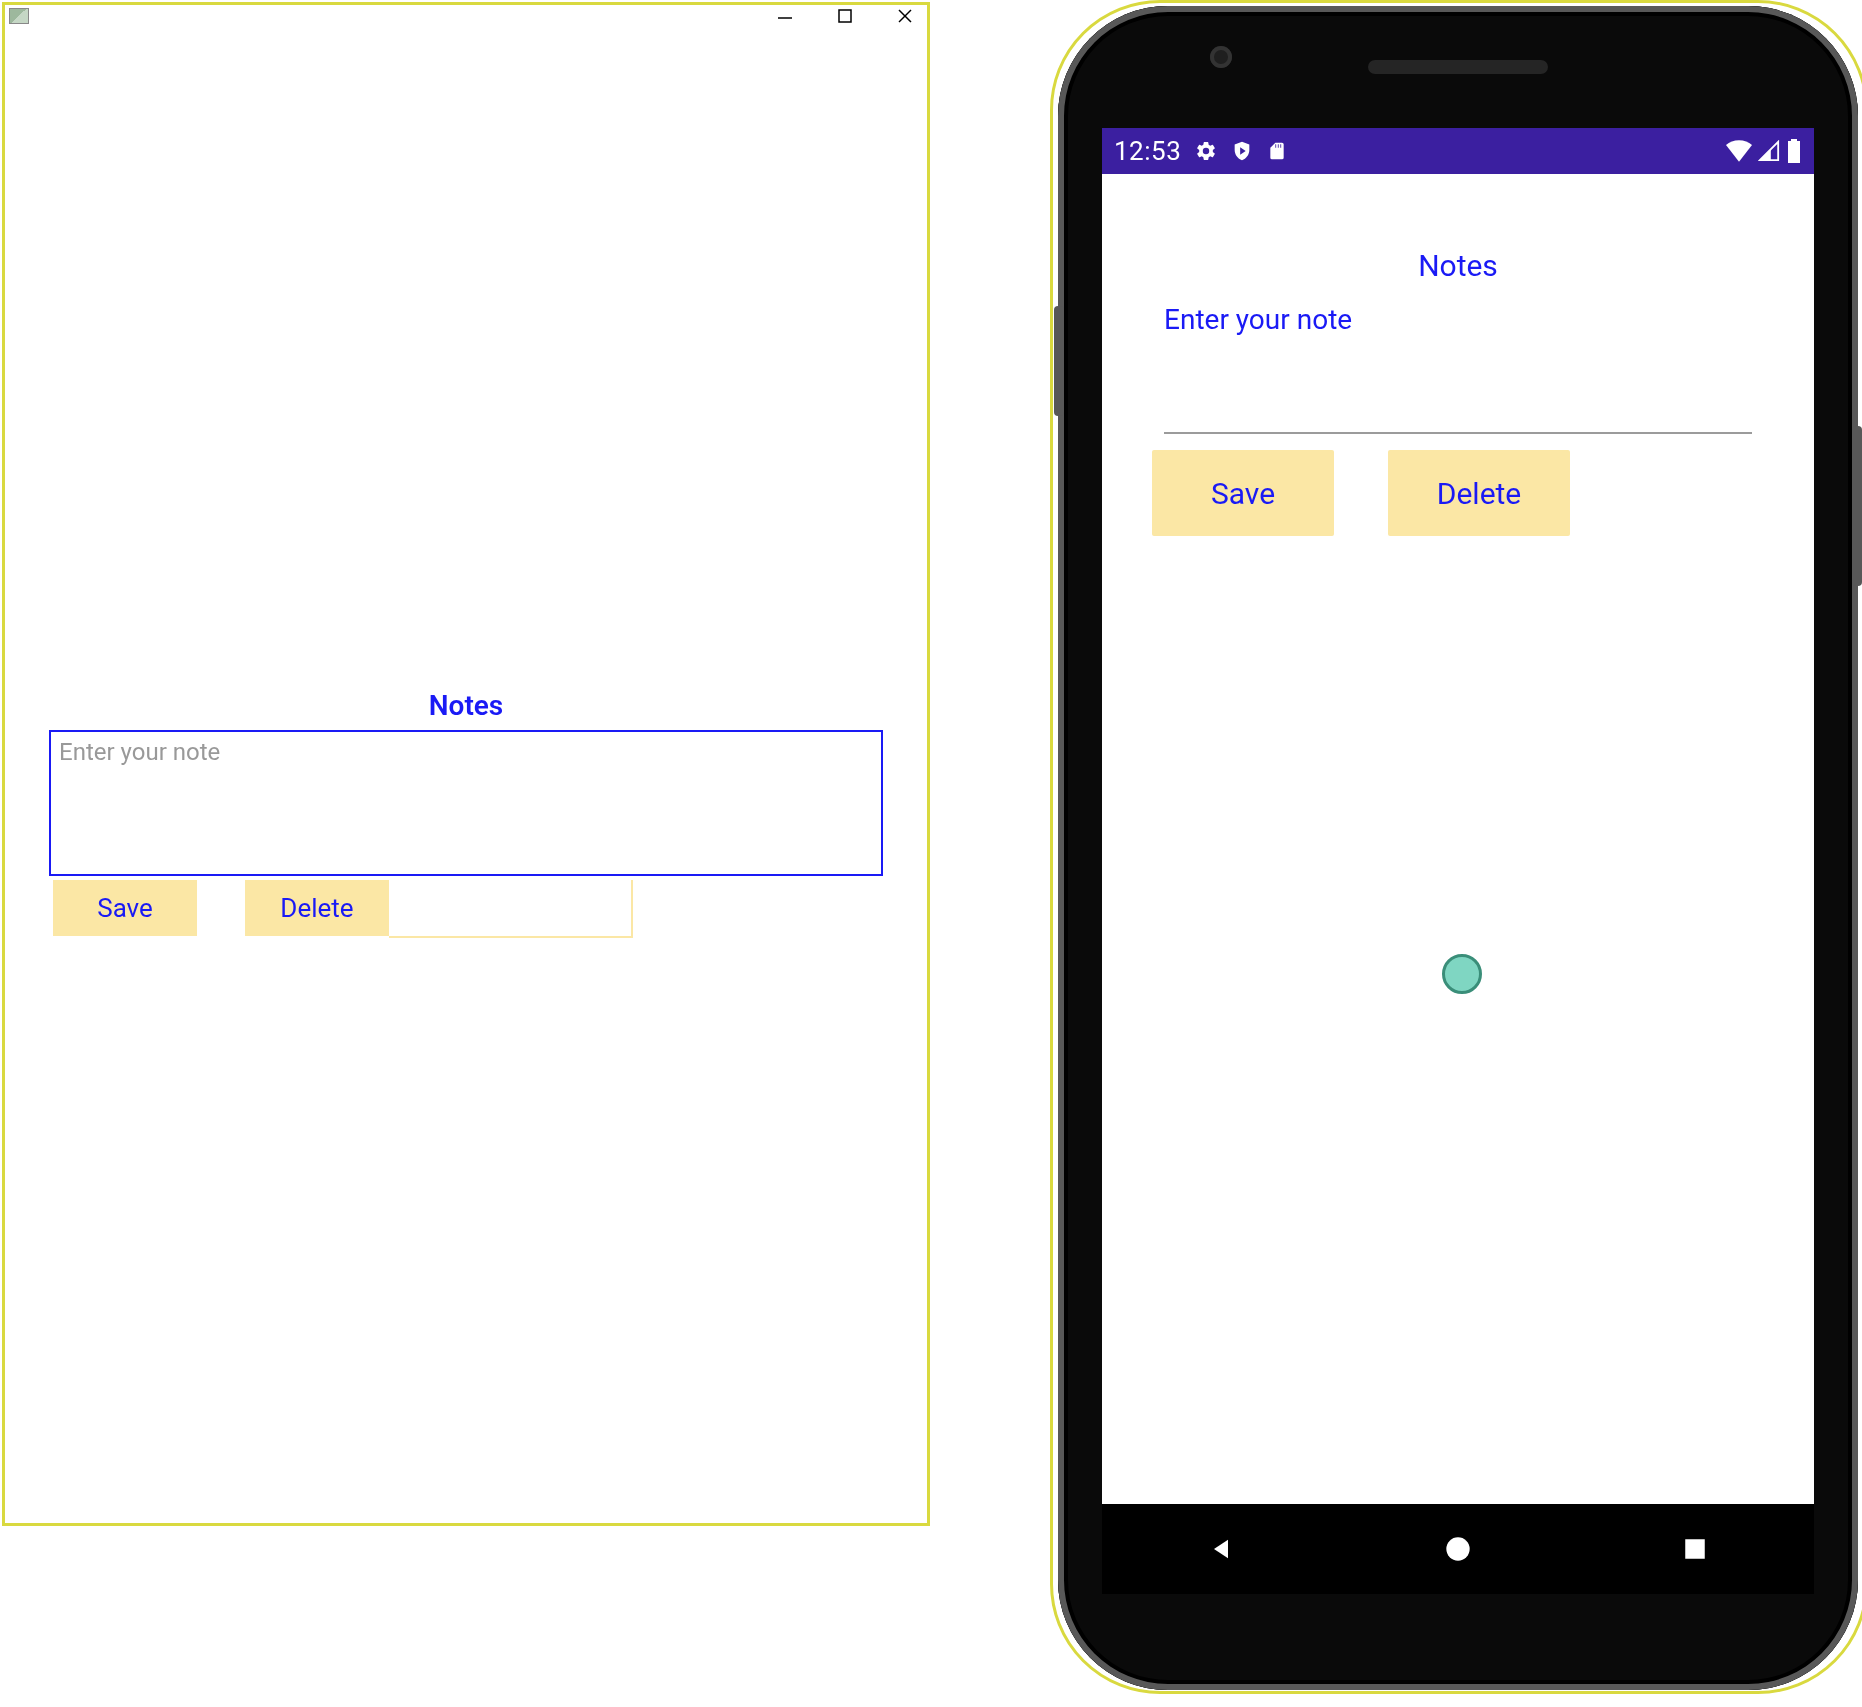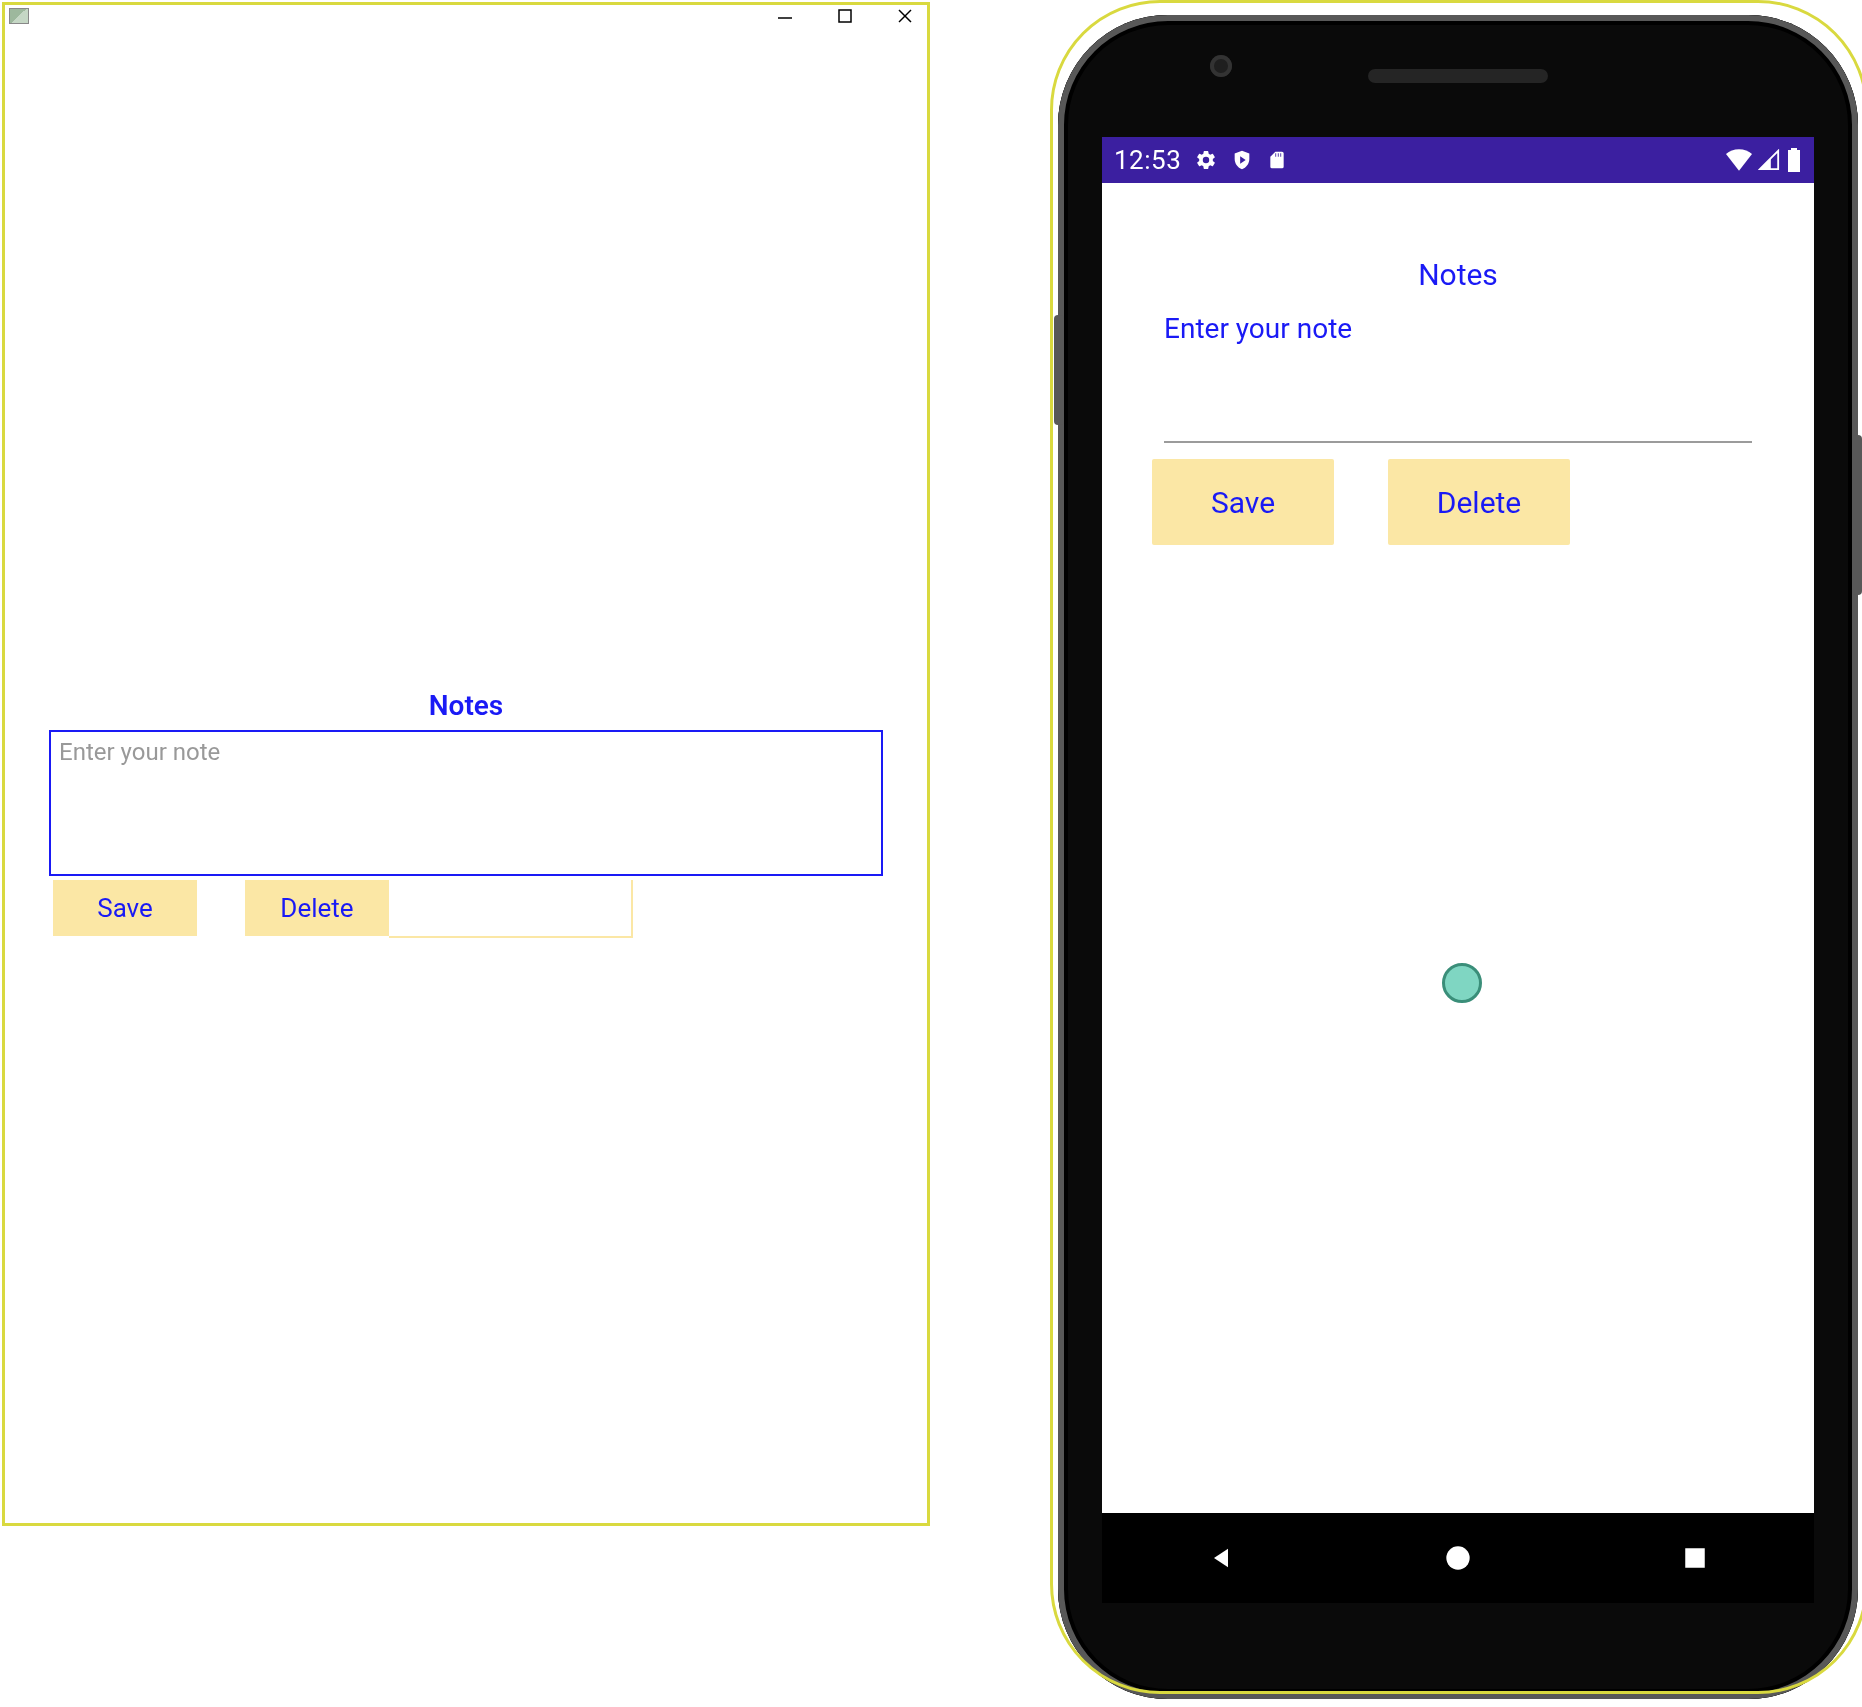--- a/index.html
+++ b/index.html
@@ -119,21 +119,21 @@
     }
     .phone-outer-highlight {
       position: absolute;
       top: 0; left: 0; right: 0; bottom: 0;
       border-radius: 110px;
       border: 3px solid #d9d93f;
       pointer-events: none;
     }
     .phone-body {
       position: absolute;
-      left: 8px; top: 15px;
+      left: 8px; top: 6px;
       width: 800px;
       height: 1684px;
       background: #0a0a0a;
       border-radius: 110px;
       box-shadow: inset 0 0 0 6px #585858, inset 0 0 0 10px #000;
     }
     .phone-side-btn-right {
       position: absolute;
       right: -4px;
       top: 420px;

